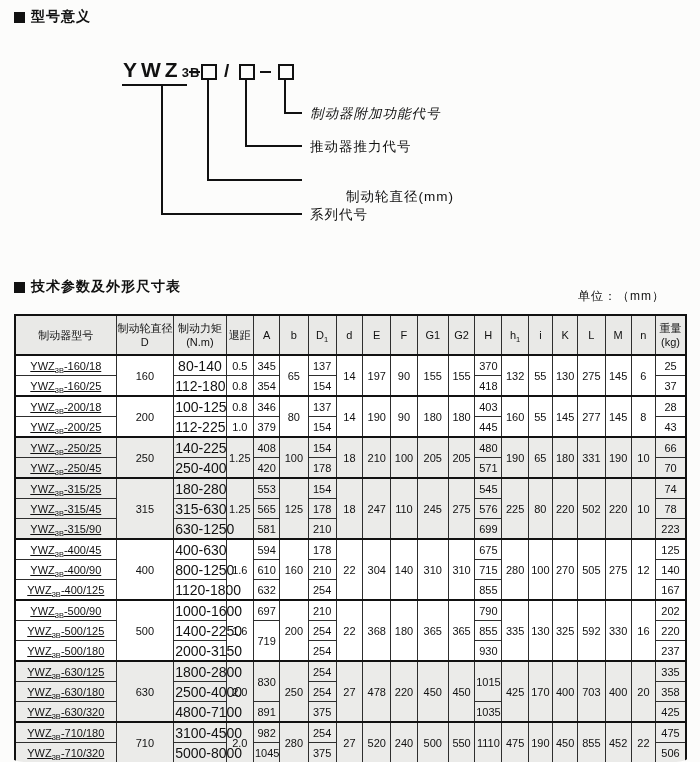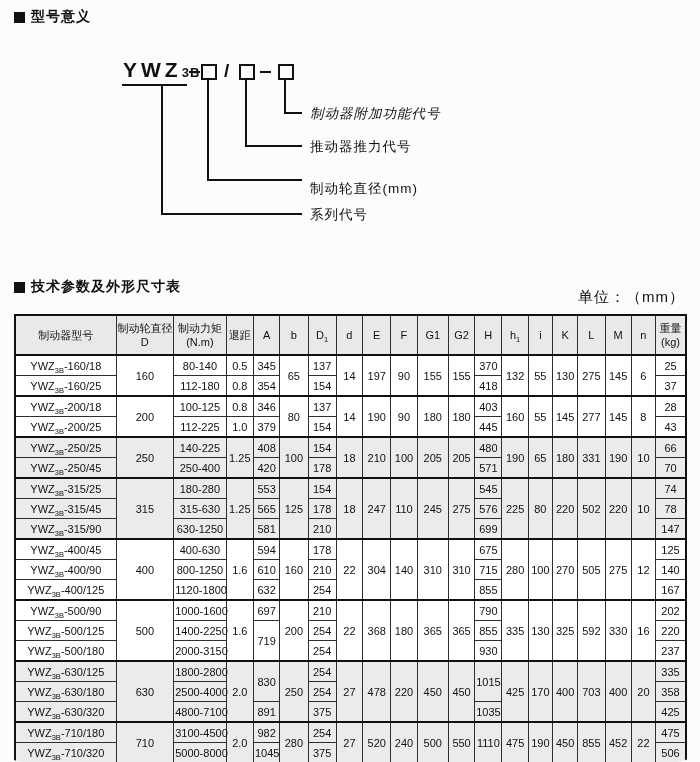--- a/index.html
+++ b/index.html
@@ -13,33 +13,33 @@
   
   .code{position:absolute;left:123px;top:58px;font-weight:bold;white-space:nowrap;}
   .code-main{font-size:21px;letter-spacing:4px;}
   .code-sub{font-size:13px;letter-spacing:1px;}
   .dbox{position:absolute;width:12px;height:12px;border:2px solid #111;background:#fcfcfb;}
   .hline{position:absolute;height:1.5px;background:#111;}
   .vline{position:absolute;width:1.5px;background:#111;}
   .underline{position:absolute;left:122px;top:84px;width:65px;height:2px;background:#111;}
   .dlabel{position:absolute;left:310px;font-size:13.5px;color:#111;white-space:nowrap;letter-spacing:1px;}
 
-  .unit-note{position:absolute;left:578px;top:288px;font-size:15px;letter-spacing:1px;}
+  .unit-note{position:absolute;left:578px;top:288px;font-size:12px;letter-spacing:1px;}
 
   
   table{position:absolute;left:14px;top:314px;width:673px;border-collapse:collapse;
     table-layout:fixed;border:2px solid #111;background:#fff;}
   th,td{border:1px solid #2e2e2e;text-align:center;vertical-align:middle;
     padding:0 1px;white-space:nowrap;color:#111;}
   th{background:#e9e9e7;font-weight:normal;font-size:11px;line-height:1.3;height:38px;}
   td{height:19px;font-size:11px;background:#fff;}
   tr.shade td{background:#ebebe9;}
   tr.gstart td{border-top:2px solid #111;}
-  td.tq{font-size:11px;}
-  td.model{font-size:11px;}
+  td.tq{font-size:14px;}
+  td.model{font-size:11px;text-decoration:underline;}
   sub{font-size:7.5px;line-height:0;}
 </style>
 </head>
 <body>
 
 <div id="page">
 
   <div class="sec-head" style="top:8px;">
     <span class="sq"></span>
     <span>型号意义</span>
@@ -60,21 +60,21 @@
     <div class="hline" style="left:284px;top:112px;width:18px;"></div>
     <div class="vline" style="left:245px;top:80px;height:65px;"></div>
     <div class="hline" style="left:245px;top:145px;width:57px;"></div>
     <div class="vline" style="left:207px;top:80px;height:99px;"></div>
     <div class="hline" style="left:207px;top:179px;width:95px;"></div>
     <div class="vline" style="left:161px;top:85px;height:128px;"></div>
     <div class="hline" style="left:161px;top:213px;width:141px;"></div>
 
     <div class="dlabel" style="top:105px;font-style:italic;">制动器附加功能代号</div>
     <div class="dlabel" style="top:138px;">推动器推力代号</div>
-    <div class="dlabel" style="top:180px;">制动轮直径(mm)</div>
+    <div class="dlabel" style="top:188px;margin-left:36px;">制动轮直径(mm)</div>
     <div class="dlabel" style="top:206px;">系列代号</div>
   </div>
 
   <div class="sec-head" style="top:278px;">
     <span class="sq"></span>
     <span>技术参数及外形尺寸表</span>
   </div>
 
   <div class="unit-note">单位：（mm）</div>
 
@@ -247,21 +247,21 @@
           <td>178</td>
           <td>576</td>
           <td>78</td>
         </tr>
         <tr class="shade">
           <td class="model">YWZ<sub>3B</sub>-315/90</td>
           <td class="tq">630-1250</td>
           <td>581</td>
           <td>210</td>
           <td>699</td>
-          <td>147</td>
+          <td>223</td>
         </tr>
         <tr class="gstart">
           <td class="model">YWZ<sub>3B</sub>-400/45</td>
           <td rowspan="3">400</td>
           <td class="tq">400-630</td>
           <td rowspan="3">1.6</td>
           <td>594</td>
           <td rowspan="3">160</td>
           <td>178</td>
           <td rowspan="3">22</td>

